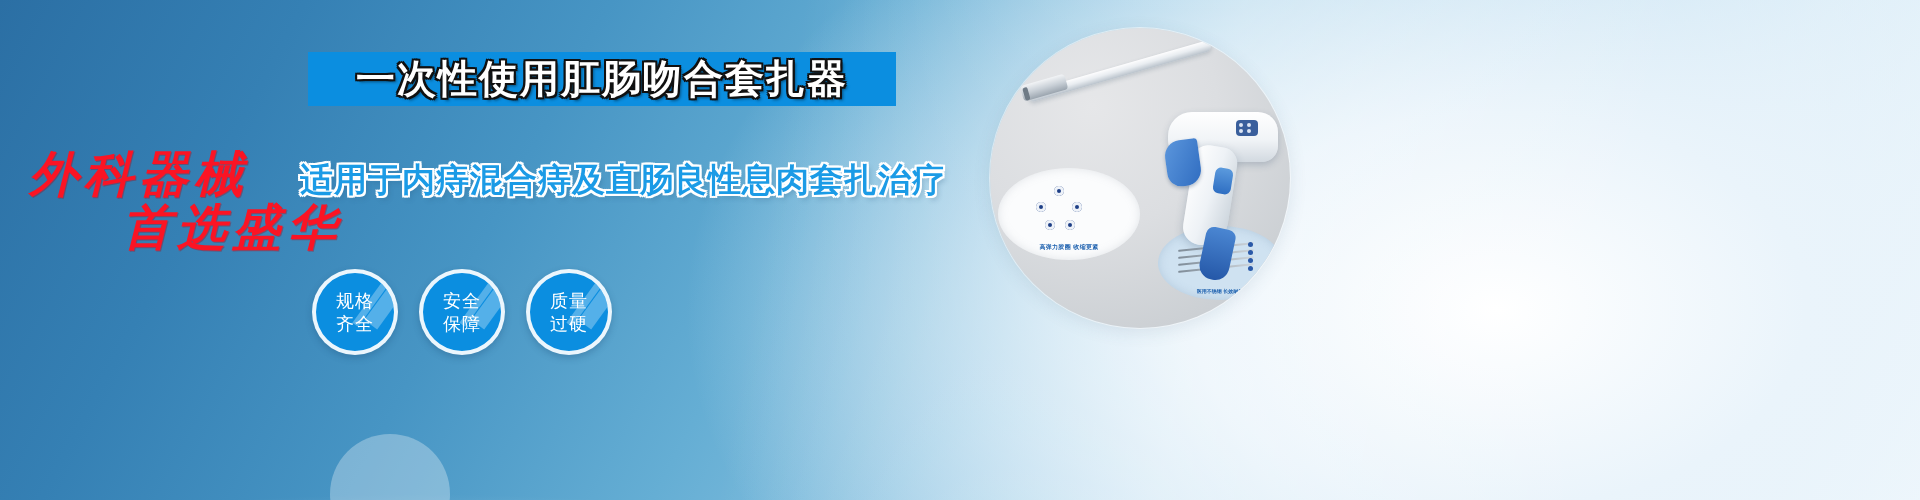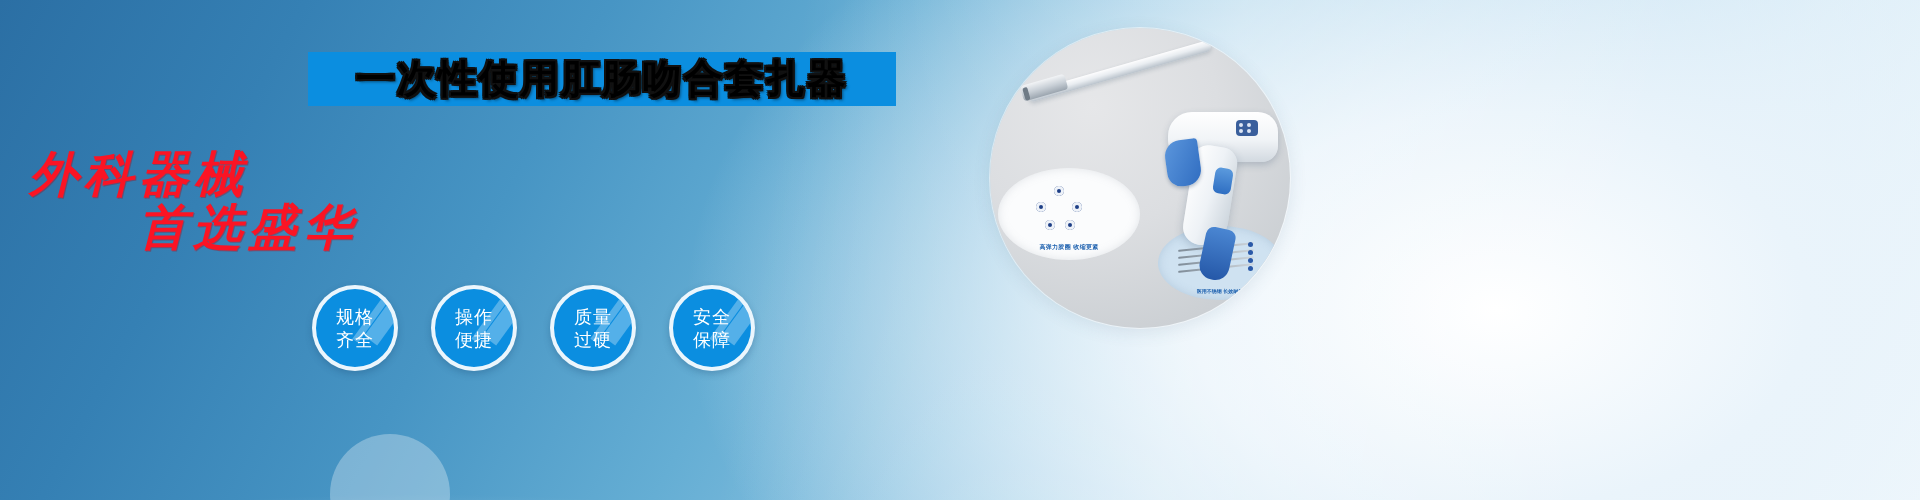--- a/index.html
+++ b/index.html
@@ -58,32 +58,32 @@
   
   .calli{ position:absolute; left:14px; top:148px; width:360px; color:#fb1424; }
   .calli div{
     font-family:"DejaVu Serif","Liberation Serif",serif;
     font-weight:700; font-size:49px; letter-spacing:6px;
     font-style:italic;
     line-height:1.08;
     text-shadow:1px 1px 0 rgba(180,0,10,.35);
   }
   .calli .l1{ margin-left:15px; }
-  .calli .l2{ margin-left:108px;text-align:center; }
+  .calli .l2{ margin-left:108px; }
 
   
   .title-bar{
     position:absolute; left:308px; top:52px;
     width:588px; height:54px;
     background:#0b8ee0;
     display:flex; align-items:center; justify-content:center;
   }
   .title-bar .txt{
     font-family:Liberation Serif, serif;
-    font-size:39px; font-weight:700; color:#000000;
+    font-size:39px; font-weight:700; color:#ffffff;
     letter-spacing:2px; white-space:nowrap;
     text-shadow:
       2px 0 0 #111, -2px 0 0 #111, 0 2px 0 #111, 0 -2px 0 #111,
       2px 2px 0 #111, -2px 2px 0 #111, 2px -2px 0 #111, -2px -2px 0 #111,
       3px 3px 3px rgba(0,0,0,.45);
   }
 
   
   .subtitle{
     position:absolute; left:300px; top:158px;
@@ -91,21 +91,21 @@
     font-family:"DejaVu Sans","Liberation Sans",sans-serif;
     font-size:33px; font-weight:700; color:#1b9be6;
     letter-spacing:1px; white-space:nowrap;
     text-shadow:
       2px 0 0 #fff, -2px 0 0 #fff, 0 2px 0 #fff, 0 -2px 0 #fff,
       2px 2px 0 #fff, -2px 2px 0 #fff, 2px -2px 0 #fff, -2px -2px 0 #fff,
       3px 4px 5px rgba(40,90,130,.30);
   }
 
   
-  .badges{ position:absolute; left:312px; top:285px; display:flex; gap:33px; }
+  .badges{ position:absolute; left:312px; top:269px; display:flex; gap:21px; }
   .badge{
     position:relative;
     width:86px; height:86px; border-radius:50%;
     background:#0b8ee0;
     border:4px solid rgba(255,255,255,.92);
     box-shadow:0 3px 7px rgba(20,70,110,.28);
     display:flex; flex-direction:column;
     align-items:center; justify-content:center;
     overflow:hidden;
   }
@@ -248,45 +248,40 @@
 
   <div class="calli">
     <div class="l1">外科器械</div>
     <div class="l2">首选盛华</div>
   </div>
 
   <div class="title-bar">
     <div class="txt">一次性使用肛肠吻合套扎器</div>
   </div>
 
+  <div class="subtitle">适用于内痔混合痔及直肠良性息肉套扎治疗</div>
 
   <div class="badges">
     <div class="badge">
       <i class="shine"></i>
       <i class="shine s2"></i>
       <span>规格</span>
       <span>齐全</span>
     </div>
     <div class="badge">
       <i class="shine"></i>
       <i class="shine s2"></i>
-      <span>操作</span>
-      <span>便捷</span>
+      <span>安全</span>
+      <span>保障</span>
     </div>
     <div class="badge">
       <i class="shine"></i>
       <i class="shine s2"></i>
       <span>质量</span>
       <span>过硬</span>
-    </div>
-    <div class="badge">
-      <i class="shine"></i>
-      <i class="shine s2"></i>
-      <span>安全</span>
-      <span>保障</span>
     </div>
   </div>
 
   <div class="photo">
 
     <div class="oval-bands">
       <i class="dot" style="left:56px;top:18px"></i>
       <i class="dot" style="left:38px;top:34px"></i>
       <i class="dot" style="left:74px;top:34px"></i>
       <i class="dot" style="left:47px;top:52px"></i>

